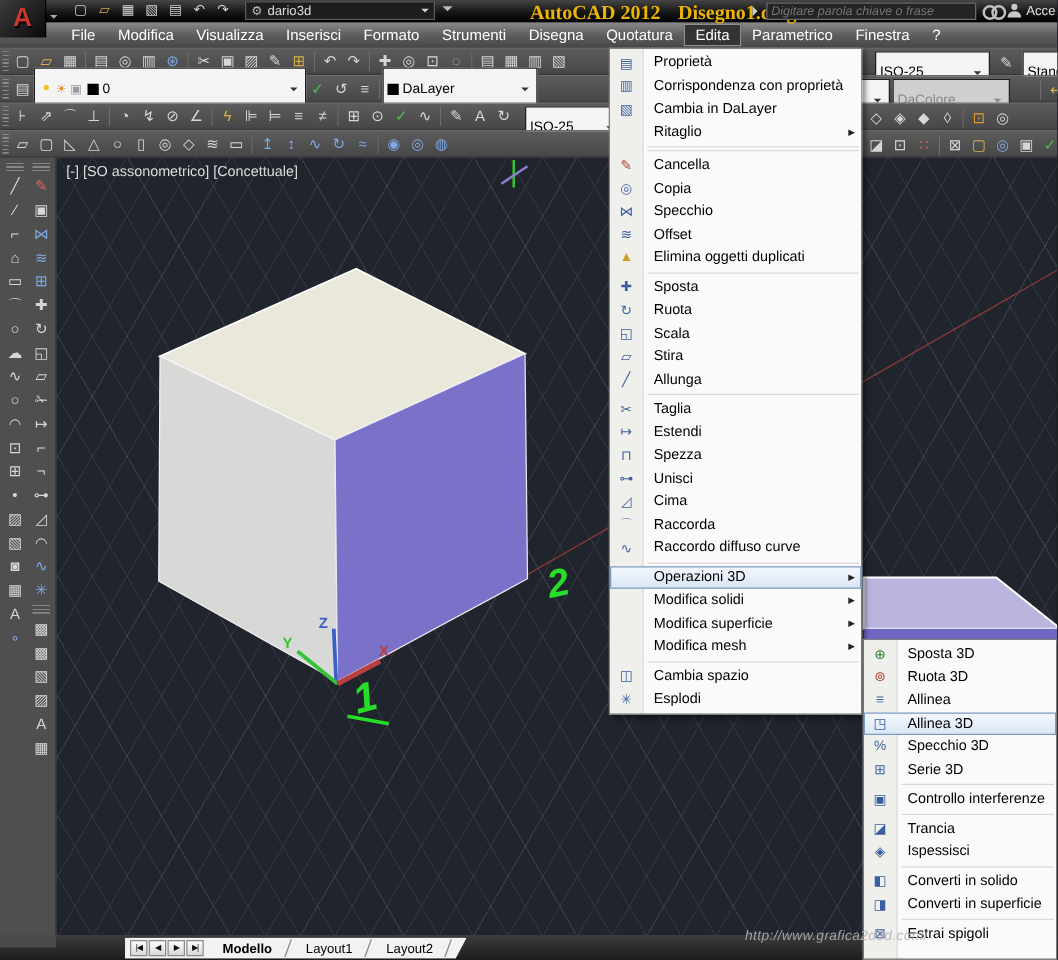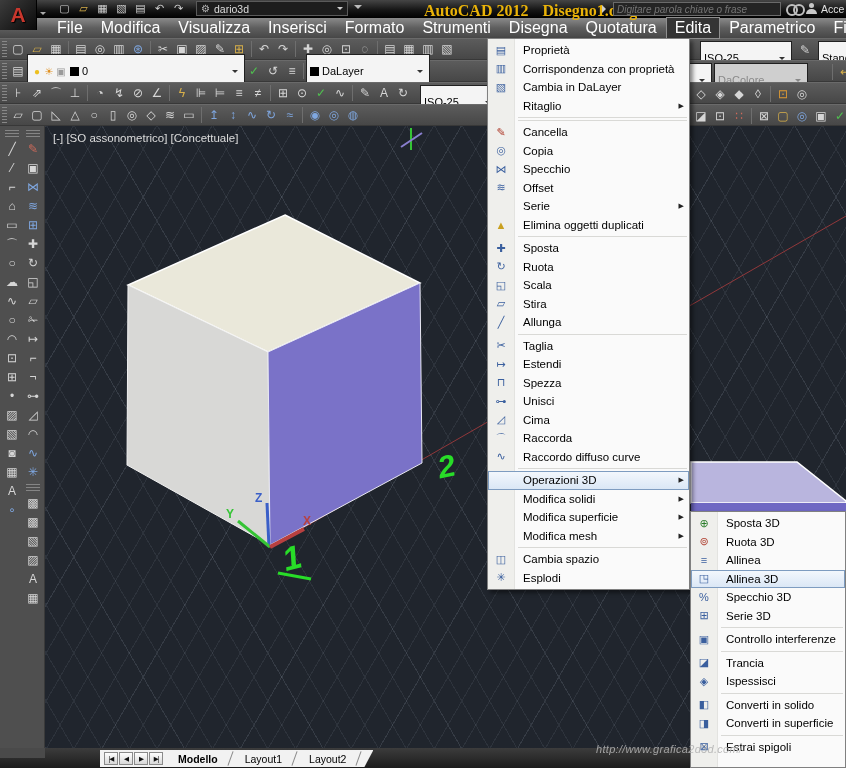--- a/index.html
+++ b/index.html
@@ -26,21 +26,21 @@
   .binoculars{position:absolute;left:786px;top:4px;width:16px;height:9px;z-index:70;}
   .binoculars::before,.binoculars::after{content:"";position:absolute;top:0;width:8px;height:8px;border:2px solid #c0c0c0;border-radius:50%;}
   .binoculars::before{left:0;} .binoculars::after{left:7px;}
   .person{position:absolute;left:806px;top:3px;width:11px;height:11px;z-index:70;}
   .person::before{content:"";position:absolute;left:3px;top:0;width:5px;height:5px;border-radius:50%;background:#c8c8c8;}
   .person::after{content:"";position:absolute;left:0;top:6px;width:11px;height:5px;border-radius:5px 5px 0 0;background:#c8c8c8;}
   .signin{position:absolute;left:821px;top:3px;color:#e2e2e2;font-size:10.5px;z-index:70;}
 
   
   .menubar{position:absolute;left:0;top:18px;width:846px;height:20px;background:linear-gradient(#8a8a8a,#5e5e5e 50%,#474747);padding-left:48px;display:flex;align-items:center;z-index:60;}
-  .mb-item{color:#fff;font-size:16px;padding:2px 9px;white-space:nowrap;}
+  .mb-item{color:#fff;font-size:12px;padding:2px 9px;white-space:nowrap;}
   .mb-item.active{background:#343434;border:1px solid #8f8f8f;padding:1px 8px;}
 
   
   .trow{position:absolute;left:0;width:846px;height:22px;background:linear-gradient(#5c5c5c,#474747);border-top:1px solid #6a6a6a;border-bottom:1px solid #383838;display:flex;align-items:center;z-index:20;}
   #row1{top:38px;} #row2{top:60px;} #row3{top:82px;} #row4{top:104px;}
   .lgroup{display:flex;align-items:center;gap:1px;overflow:hidden;flex:none;}
   .grip{width:5px;height:16px;margin:0 2px;background:repeating-linear-gradient(#888 0 1px,transparent 1px 3px);flex:none;}
   .ticon{width:18px;height:18px;font-size:12px;line-height:18px;text-align:center;color:#d6d6d6;flex:none;}
   .ticon.yellow{color:#d8b04a;} .ticon.green{color:#4fc04f;} .ticon.blue{color:#7fa7e0;} .ticon.red{color:#cf6a5a;} .ticon.orange{color:#dd9933;}
   .tsep{width:1px;height:16px;background:#3a3a3a;border-right:1px solid #6e6e6e;margin:0 2px;flex:none;}
@@ -427,25 +427,20 @@
       </div>
       <div class="m-item">
         <span class="m-gutter">⋈</span>
         <span class="m-label">Specchio</span>
       </div>
       <div class="m-item">
         <span class="m-gutter">≋</span>
         <span class="m-label">Offset</span>
       </div>
       <div class="m-item">
-        <span class="m-gutter"></span>
-        <span class="m-label">Serie</span>
-        <span class="m-arrow">▶</span>
-      </div>
-      <div class="m-item">
         <span class="m-gutter" style="color: rgb(201, 160, 32);">▲</span>
         <span class="m-label">Elimina oggetti duplicati</span>
       </div>
       <div class="m-sep"></div>
       <div class="m-item">
         <span class="m-gutter">✚</span>
         <span class="m-label">Sposta</span>
       </div>
       <div class="m-item">
         <span class="m-gutter">↻</span>

